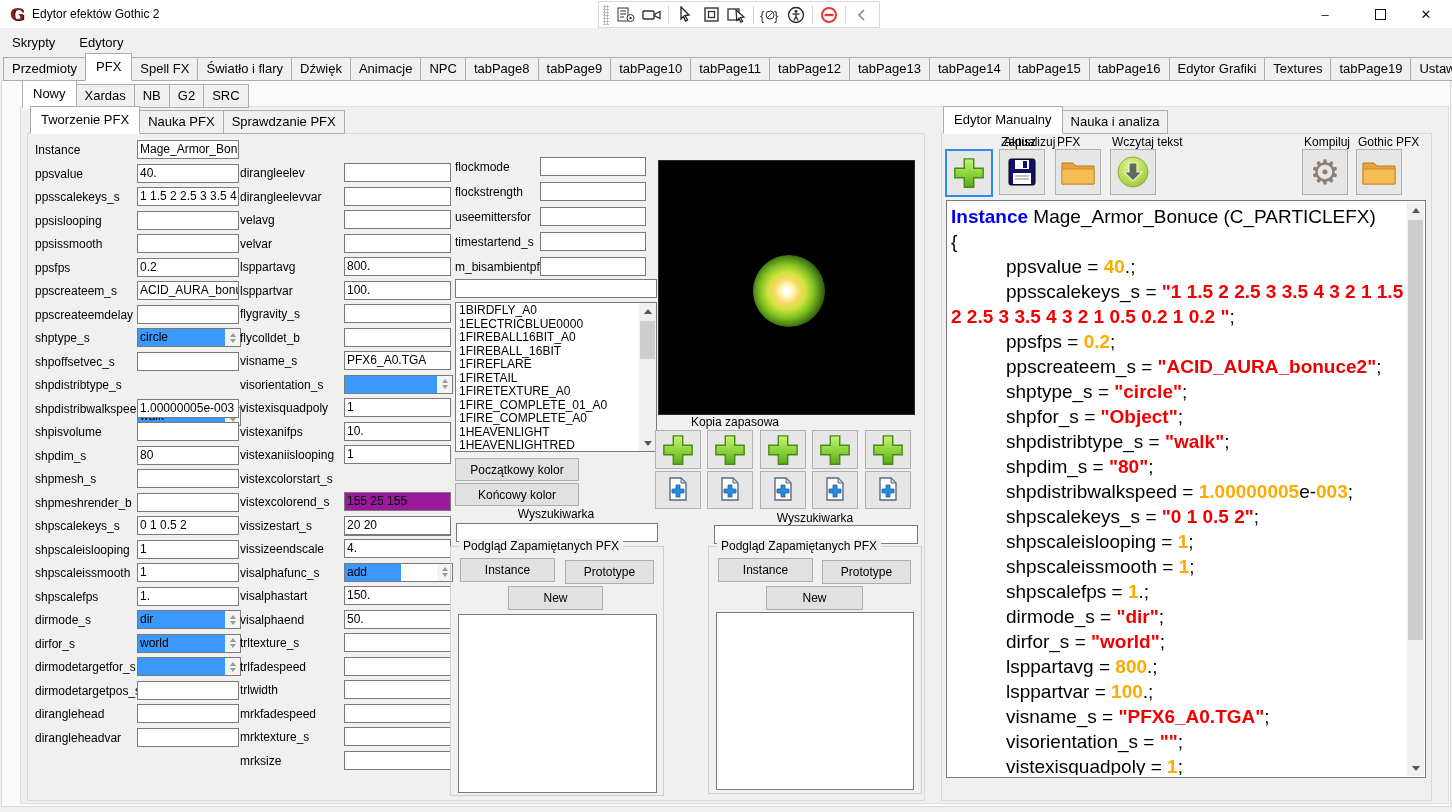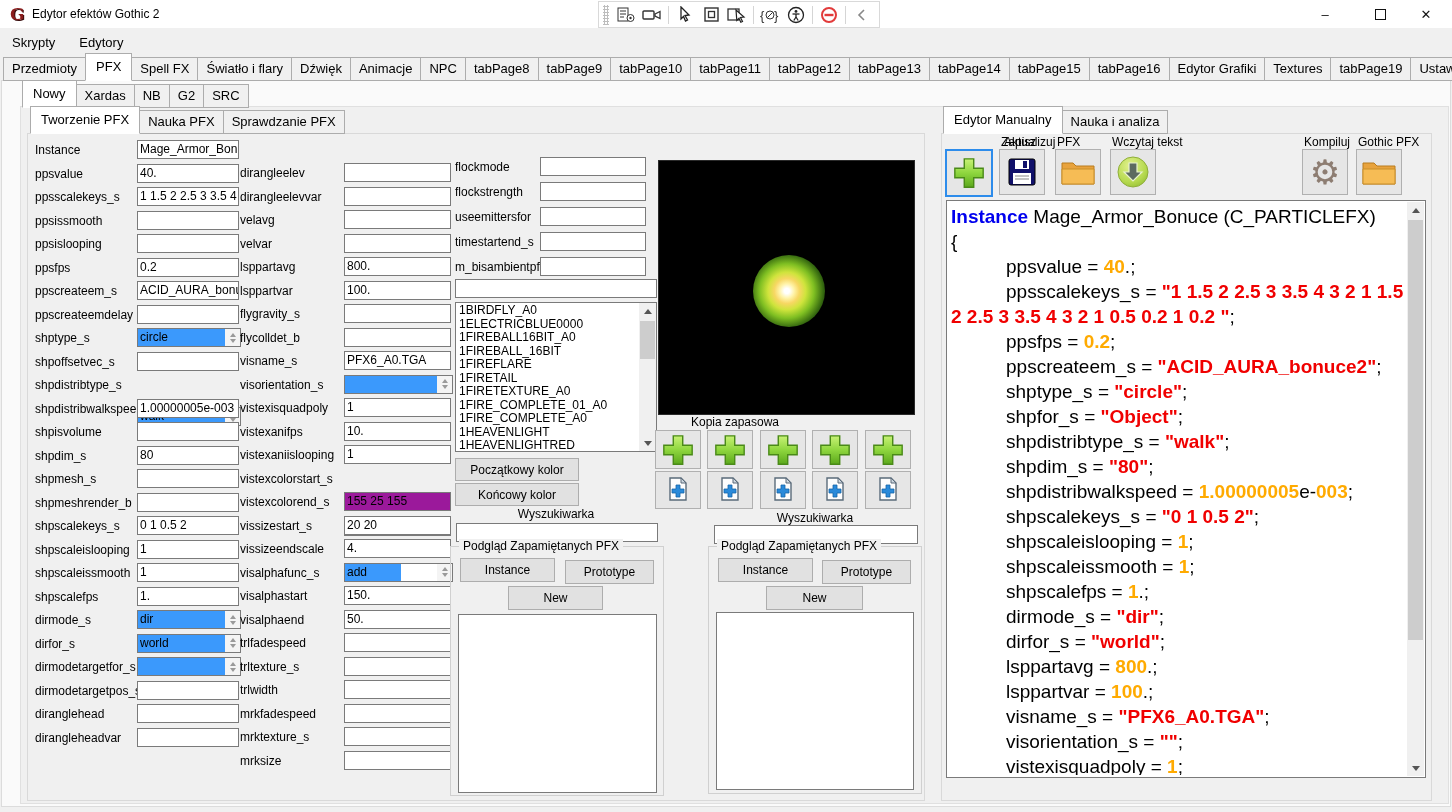--- a/index.html
+++ b/index.html
@@ -219,25 +219,25 @@
       </div>
       <div class="frow" style="height: 23.5px;">
         <span class="flabel">ppsvalue</span>
         <div class="tb" style="left: 102px; width: 96px;">40.</div>
       </div>
       <div class="frow" style="height: 23.5px;">
         <span class="flabel">ppsscalekeys_s</span>
         <div class="tb" style="left: 102px; width: 96px;">1 1.5 2 2.5 3 3.5 4 3</div>
       </div>
       <div class="frow" style="height: 23.5px;">
+        <span class="flabel">ppsislooping</span>
+        <div class="tb" style="left: 102px; width: 96px;"></div>
+      </div>
+      <div class="frow" style="height: 23.5px;">
         <span class="flabel">ppsissmooth</span>
-        <div class="tb" style="left: 102px; width: 96px;"></div>
-      </div>
-      <div class="frow" style="height: 23.5px;">
-        <span class="flabel">ppsislooping</span>
         <div class="tb" style="left: 102px; width: 96px;"></div>
       </div>
       <div class="frow" style="height: 23.5px;">
         <span class="flabel">ppsfps</span>
         <div class="tb" style="left: 102px; width: 96px;">0.2</div>
       </div>
       <div class="frow" style="height: 23.5px;">
         <span class="flabel">ppscreateem_s</span>
         <div class="tb" style="left: 102px; width: 96px;">ACID_AURA_bonuc</div>
       </div>
@@ -435,25 +435,25 @@
       </div>
       <div class="frow" style="height: 23.5px;">
         <span class="flabel">visalphastart</span>
         <div class="tb" style="left: 104px; width: 101px;">150.</div>
       </div>
       <div class="frow" style="height: 23.5px;">
         <span class="flabel">visalphaend</span>
         <div class="tb" style="left: 104px; width: 101px;">50.</div>
       </div>
       <div class="frow" style="height: 23.5px;">
+        <span class="flabel">trltexture_s</span>
+        <div class="tb" style="left: 104px; width: 101px;"></div>
+      </div>
+      <div class="frow" style="height: 23.5px;">
         <span class="flabel">trlfadespeed</span>
-        <div class="tb" style="left: 104px; width: 101px;"></div>
-      </div>
-      <div class="frow" style="height: 23.5px;">
-        <span class="flabel">trltexture_s</span>
         <div class="tb" style="left: 104px; width: 101px;"></div>
       </div>
       <div class="frow" style="height: 23.5px;">
         <span class="flabel">trlwidth</span>
         <div class="tb" style="left: 104px; width: 101px;"></div>
       </div>
       <div class="frow" style="height: 23.5px;">
         <span class="flabel">mrkfadespeed</span>
         <div class="tb" style="left: 104px; width: 101px;"></div>
       </div>

